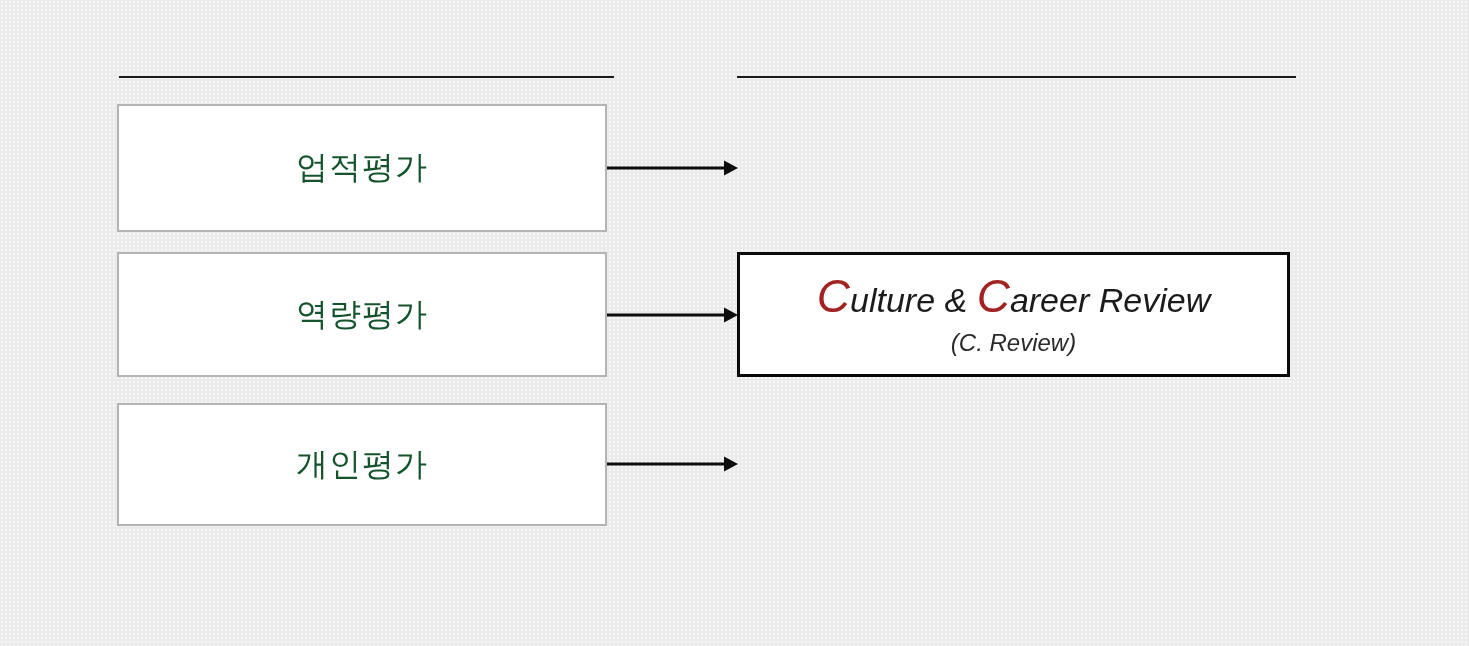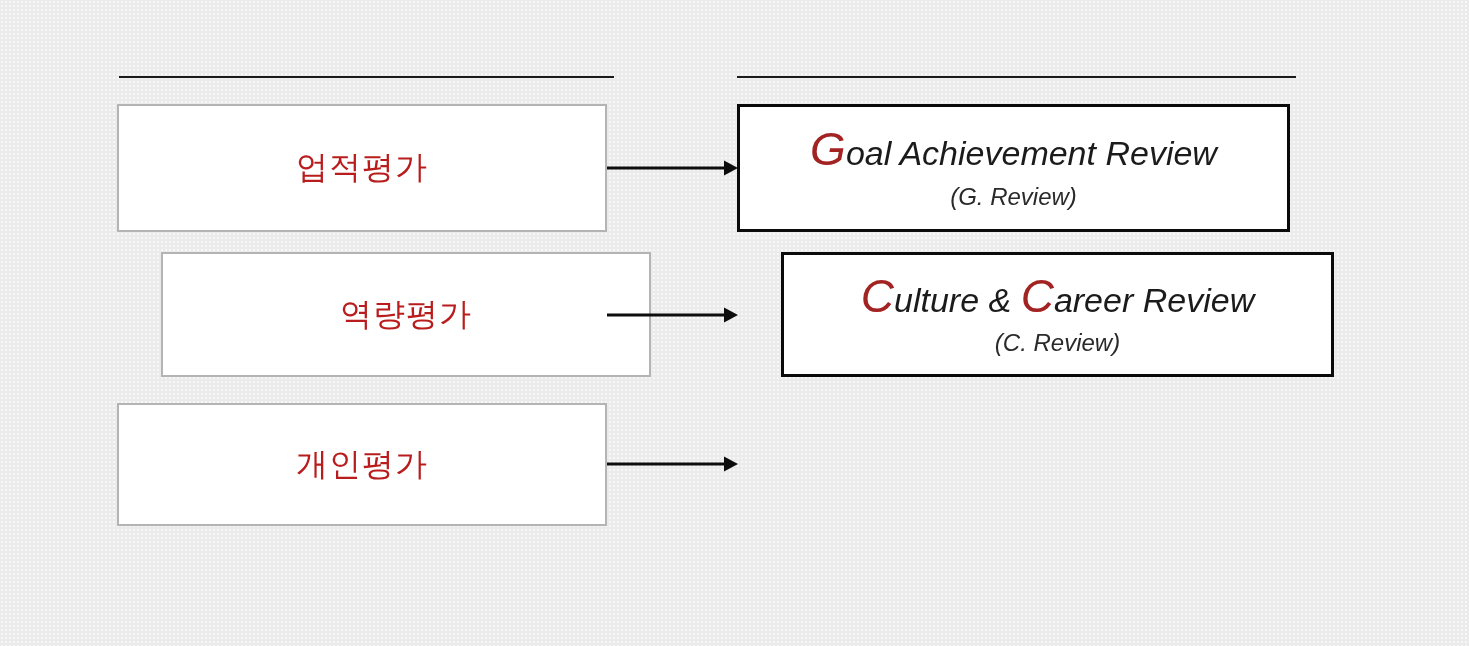--- a/index.html
+++ b/index.html
@@ -44,25 +44,25 @@
     position: absolute;
     left: 117px;
     width: 490px;
     box-sizing: border-box;
     background: #ffffff;
     border: 2px solid #b4b4b4;
     display: flex;
     align-items: center;
     justify-content: center;
     font-size: 32px;
-    color: #b91c1c;
+    color: #14532d;
     letter-spacing: 1px;
   }
   .row1 { top: 104px; height: 128px; }
-  .row2 { top: 252px; height: 125px; margin-left: 44px; }
+  .row2 { top: 252px; height: 125px; }
   .row3 { top: 403px; height: 123px; }
 
   
   .new-box {
     position: absolute;
     left: 737px;
     width: 553px;
     box-sizing: border-box;
     background: #ffffff;
     border: 3px solid #0a0a0a;
@@ -111,24 +111,20 @@
 
   <div class="old-box row1">
     <span>업적평가</span>
   </div>
   <div class="arrow a1">
     <svg width="131" height="18" viewBox="0 0 131 18">
       <line x1="0" y1="9" x2="119" y2="9" stroke="#0d0d0d" stroke-width="3"></line>
       <polygon points="117,1.5 131,9 117,16.5" fill="#0d0d0d"></polygon>
     </svg>
   </div>
-  <div class="new-box row1">
-    <div class="new-main"><span class="accent">G</span><span>oal Achievement Review</span></div>
-    <div class="new-sub">(G. Review)</div>
-  </div>
 
   <div class="old-box row2">
     <span>역량평가</span>
   </div>
   <div class="arrow a2">
     <svg width="131" height="18" viewBox="0 0 131 18">
       <line x1="0" y1="9" x2="119" y2="9" stroke="#0d0d0d" stroke-width="3"></line>
       <polygon points="117,1.5 131,9 117,16.5" fill="#0d0d0d"></polygon>
     </svg>
   </div>

